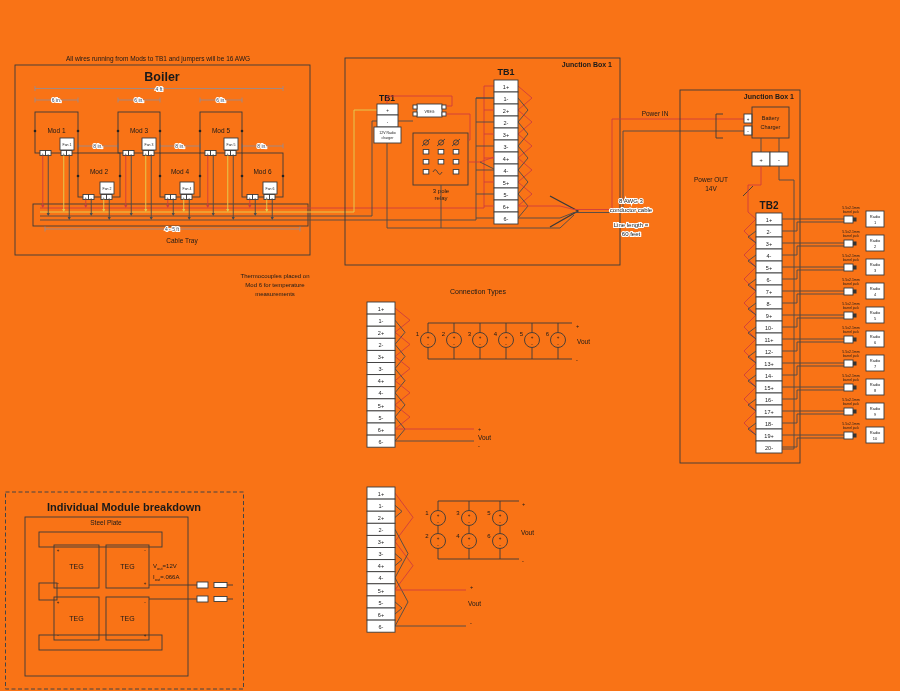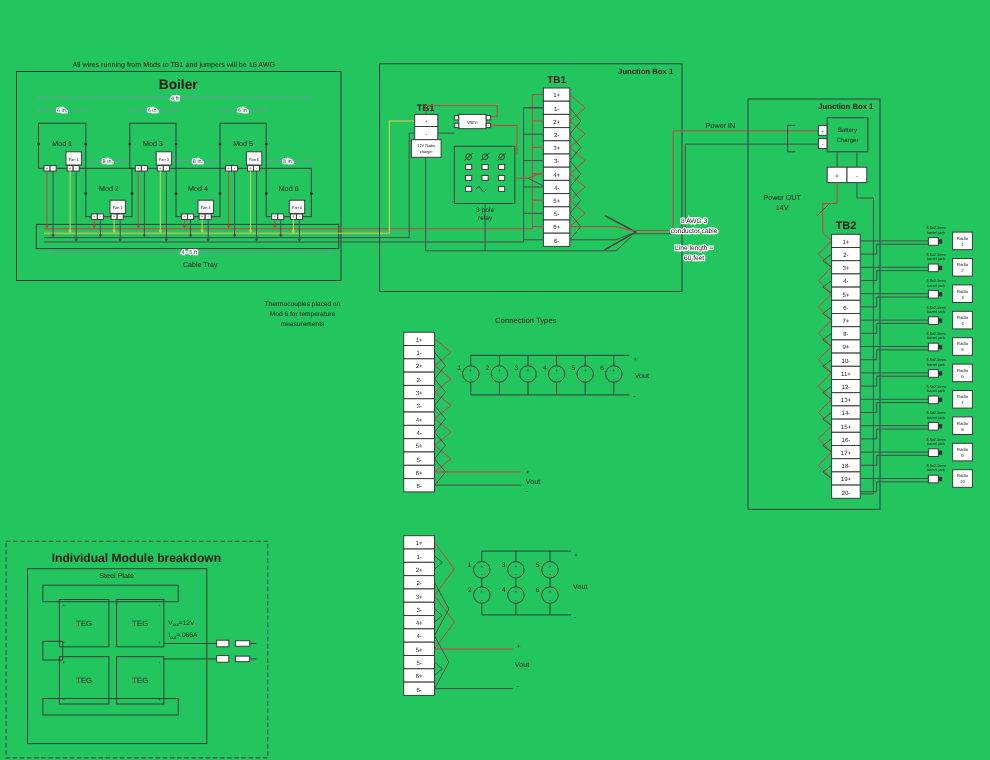--- a/index.html
+++ b/index.html
@@ -1,16 +1,16 @@
 <!DOCTYPE html>
 <html><head>
 <meta charset="utf-8">
 <style>
   html,body{margin:0;padding:0;background:#fff;}
-  .page{width:900px;height:691px;position:relative;background:#22c55e;overflow:hidden;}
+  .page{width:900px;height:691px;position:relative;background:#f97316;overflow:hidden;}
   svg text{font-family:"Liberation Sans",sans-serif;fill:#1a1a1a;}
   .b12{font-size:12.5px;font-weight:bold}
   .b11{font-size:11px;font-weight:bold}
   .b10{font-size:10px;font-weight:bold}
   .b9{font-size:9px;font-weight:bold}
   .b8{font-size:8.5px;font-weight:bold}
   .b7{font-size:7px;font-weight:bold}
   .t7{font-size:7px}
   .t65{font-size:6.5px}
   .t6{font-size:6px}

